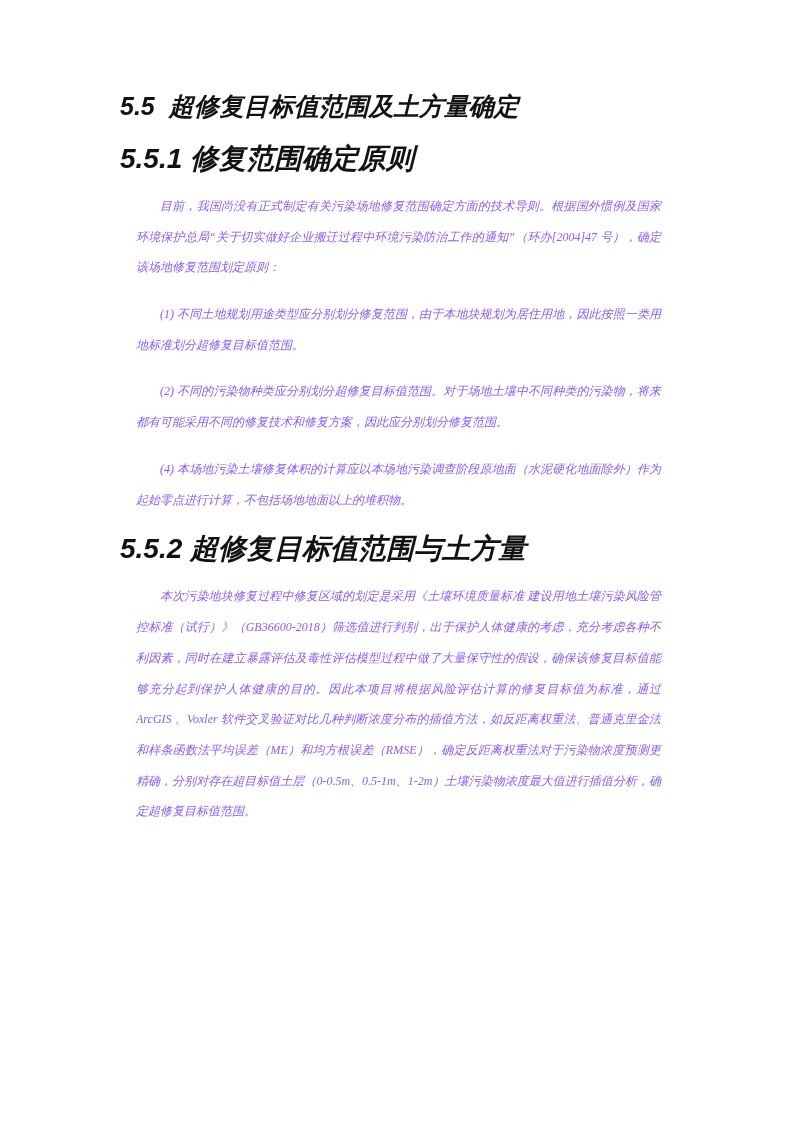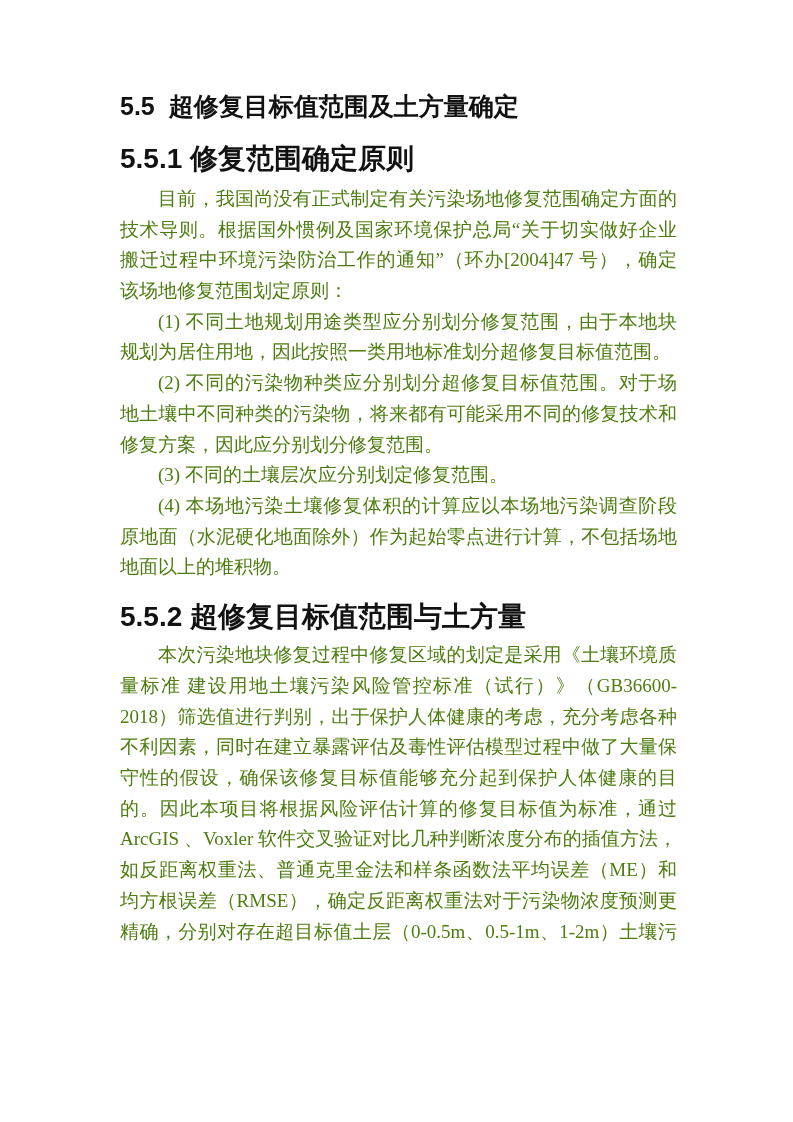--- a/index.html
+++ b/index.html
@@ -8,20 +8,21 @@
     background: #ffffff;
   }
   .page {
     position: relative;
     width: 793px;
     height: 943px;
     background: #ffffff;
     overflow: hidden;
     color: #161616;
     font-family: "Liberation Serif", "DejaVu Serif", serif;
+    font-style: italic;
   }
   .content {
     position: absolute;
     left: 120px;
     top: 0;
     width: 557px;
     padding-top: 92px;
   }
   h1.sec-heading {
     font-family: "Liberation Sans", "DejaVu Sans", sans-serif;
@@ -39,27 +40,27 @@
     line-height: 1.15;
     color: #121212;
     margin: 0 0 9px 0;
     white-space: pre-wrap;
   }
   h2.sub-heading.second {
     margin-top: 18px;
     margin-bottom: 7px;
   }
   p.body-para {
-    font-size: 19px;
+    font-size: 12px;
     line-height: 30.7px;
     text-align: justify;
     text-justify: inter-ideograph;
     text-indent: 2em;
-    margin: 0;
-    color: #4d7c0f;
+    margin: 16px;
+    color: #8b5cf6;
   }
   .footer {
     position: absolute;
     left: 0;
     top: 1016px;
     width: 793px;
     text-align: center;
   }
   .page-number {
     font-family: "Liberation Serif", "DejaVu Serif", serif;
@@ -77,21 +78,20 @@
     <h1 class="sec-heading">5.5  超修复目标值范围及土方量确定</h1>
 
     <h2 class="sub-heading">5.5.1 修复范围确定原则</h2>
 
     <p class="body-para">目前，我国尚没有正式制定有关污染场地修复范围确定方面的技术导则。根据国外惯例及国家环境保护总局“关于切实做好企业搬迁过程中环境污染防治工作的通知”（环办[2004]47 号），确定该场地修复范围划定原则：</p>
 
     <p class="body-para">(1) 不同土地规划用途类型应分别划分修复范围，由于本地块规划为居住用地，因此按照一类用地标准划分超修复目标值范围。</p>
 
     <p class="body-para">(2) 不同的污染物种类应分别划分超修复目标值范围。对于场地土壤中不同种类的污染物，将来都有可能采用不同的修复技术和修复方案，因此应分别划分修复范围。</p>
 
-    <p class="body-para">(3) 不同的土壤层次应分别划定修复范围。</p>
 
     <p class="body-para">(4) 本场地污染土壤修复体积的计算应以本场地污染调查阶段原地面（水泥硬化地面除外）作为起始零点进行计算，不包括场地地面以上的堆积物。</p>
 
     <h2 class="sub-heading second">5.5.2 超修复目标值范围与土方量</h2>
 
     <p class="body-para">本次污染地块修复过程中修复区域的划定是采用《土壤环境质量标准 建设用地土壤污染风险管控标准（试行）》（GB36600-2018）筛选值进行判别，出于保护人体健康的考虑，充分考虑各种不利因素，同时在建立暴露评估及毒性评估模型过程中做了大量保守性的假设，确保该修复目标值能够充分起到保护人体健康的目的。因此本项目将根据风险评估计算的修复目标值为标准，通过 ArcGIS 、Voxler 软件交叉验证对比几种判断浓度分布的插值方法，如反距离权重法、普通克里金法和样条函数法平均误差（ME）和均方根误差（RMSE），确定反距离权重法对于污染物浓度预测更精确，分别对存在超目标值土层（0-0.5m、0.5-1m、1-2m）土壤污染物浓度最大值进行插值分析，确定超修复目标值范围。</p>
 
 
   </main>
 

